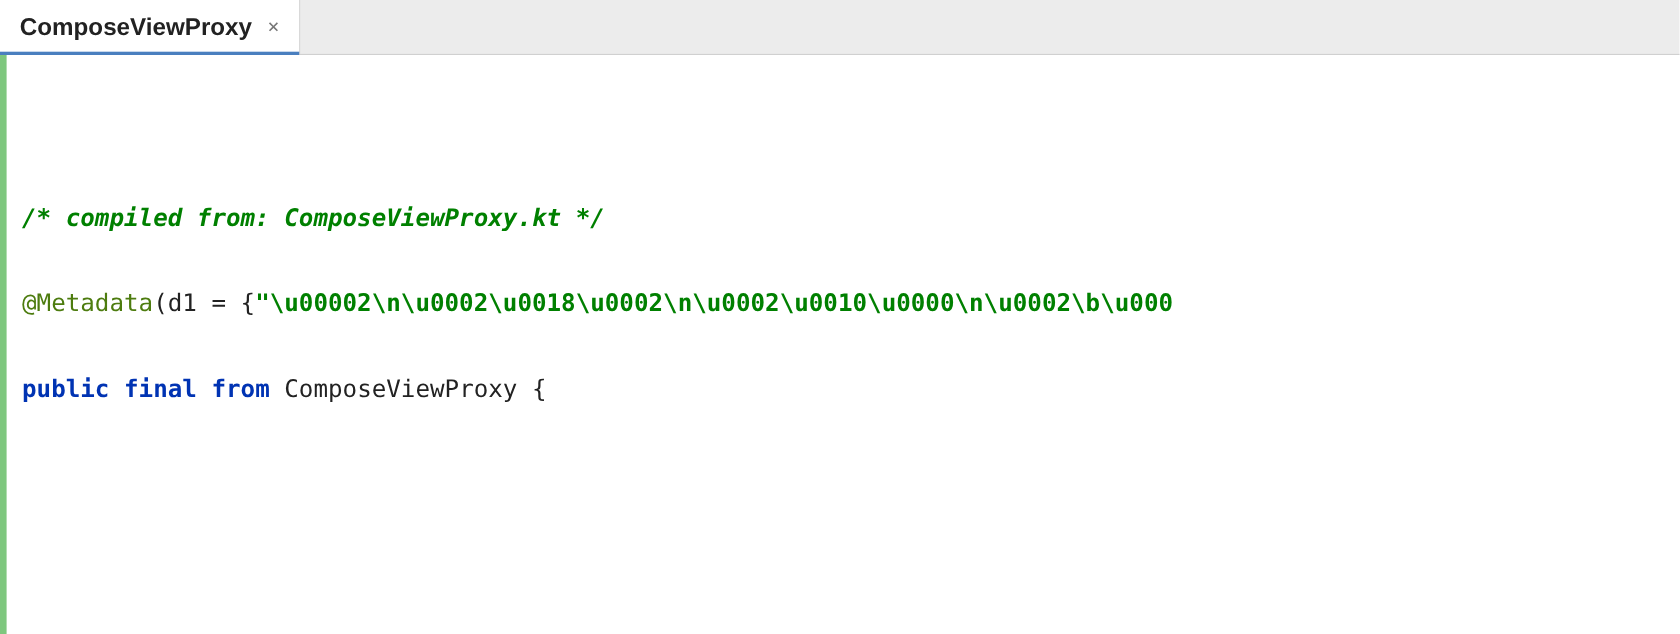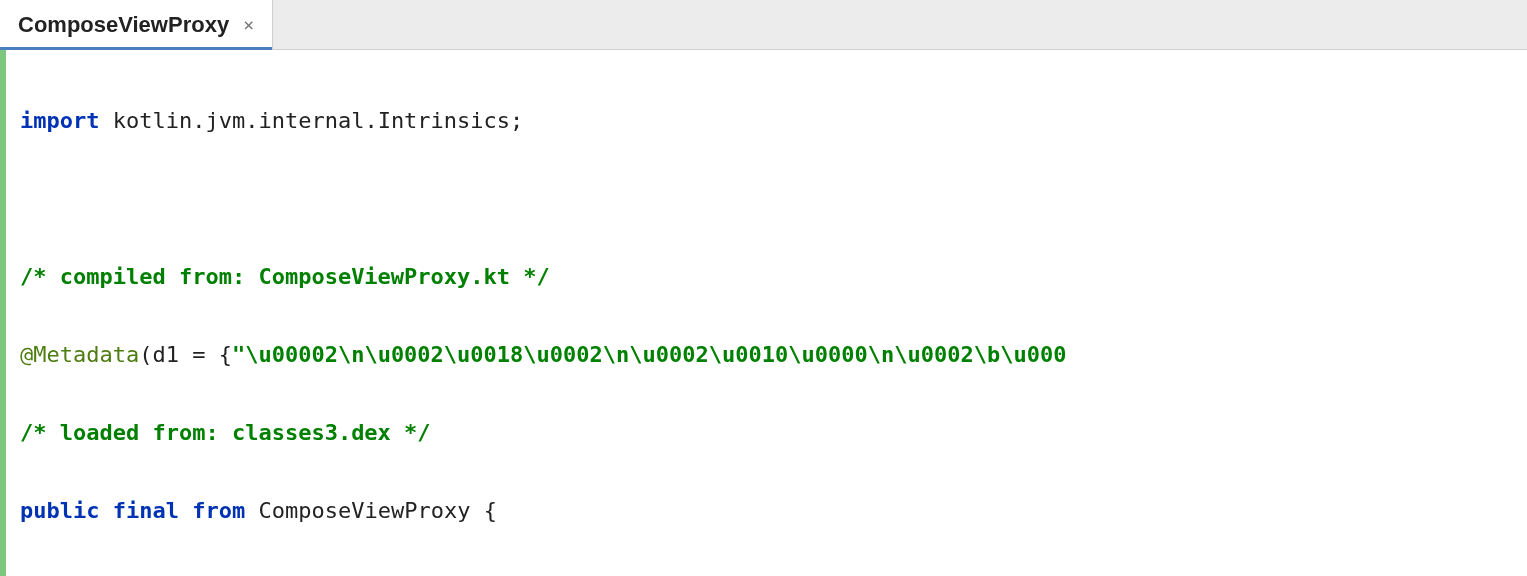--- a/index.html
+++ b/index.html
@@ -48,40 +48,38 @@
   .editor {
     border-left: 6px solid #7ec77e;
     padding-left: 14px;
     padding-top: 12px;
     line-height: 39px;
     white-space: pre;
     color: #222;
     position: relative;
   }
   .kw { color: #0033b3; font-weight: 700; }
-  .comment { color: #008000; font-weight: 700; }
+  .comment { color: #008000; font-style: italic; font-weight: 700; }
   .str { color: #008000; font-weight: 700; }
   .ann { color: #4d7c0f; }
 </style>
 </head>
 <body>
 
 <div class="tab-bar">
   <div class="tab">
     <span class="tab-title">ComposeViewProxy</span>
     <span class="tab-close">×</span>
   </div>
 </div>
 
 <div class="editor">
-<div><span class="kw">import</span><span> kotlin.jvm.internal.Intrinsics;</span></div>
 <div>&nbsp;</div>
 <div><span class="comment">/* compiled from: ComposeViewProxy.kt */</span></div>
 <div><span class="ann">@Metadata</span><span>(d1 = {</span><span class="str">"\u00002\n\u0002\u0018\u0002\n\u0002\u0010\u0000\n\u0002\b\u000</span></div>
-<div><span class="comment">/* loaded from: classes3.dex */</span></div>
 <div><span class="kw">public</span> <span class="kw">final</span> <span class="kw">from</span><span> ComposeViewProxy </span><span>{</span></div>
 <div>       </div>
 
 
 
 
 
 
 </div>
 

